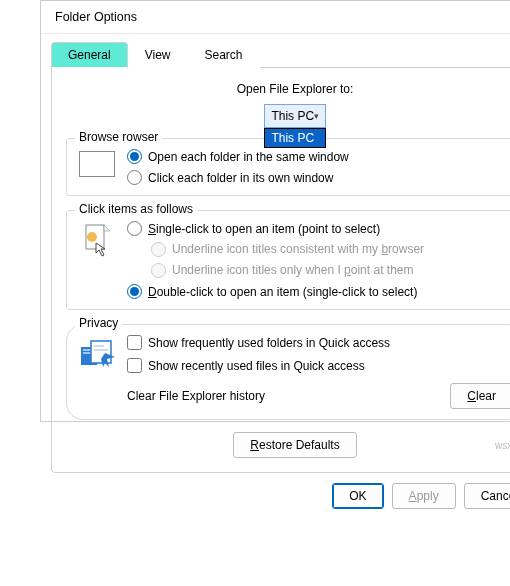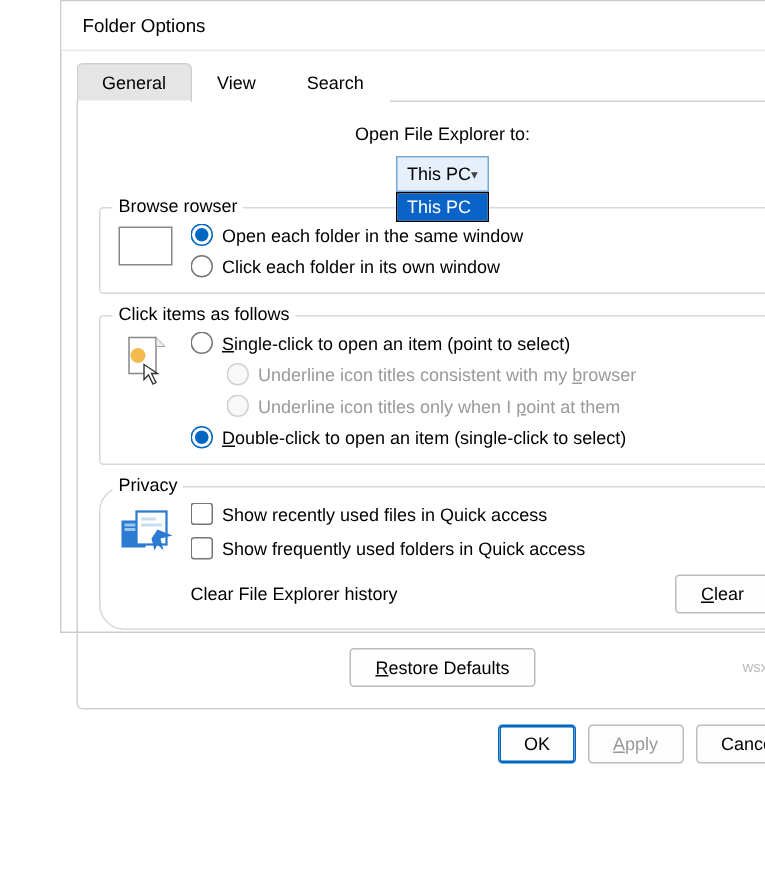--- a/index.html
+++ b/index.html
@@ -6,41 +6,41 @@
 body { margin: 0; background: #fff; width: 510px; height: 586px; overflow: hidden; }
 .window { width: 510px; height: 422px; background: #fff; display: flex; flex-direction: column; border: 1px solid #ccc; margin-left: 40px; }
 .titlebar { height: 36px; background: #fff; display: flex; align-items: center; padding: 0 4px 0 14px; border-bottom: 1px solid #e8e8e8; }
 .titlebar .title { flex: 1; font-size: 12.5px; color: #000; }
 .titlebar .close { width: 44px; height: 32px; display: flex; align-items: center; justify-content: center; cursor: pointer; }
 .titlebar .close svg { width: 11px; height: 11px; }
 .content { flex: 1; padding: 8px 10px 10px 10px; display: flex; flex-direction: column; position: relative; }
 .tabs-wrap { position: relative; flex: 1; display: flex; flex-direction: column;}
 .tabs { display: flex; height: 26px; position: relative; z-index: 2; }
 .tab { padding: 5px 16px 0 16px; border: 1px solid #d0d0d0; border-bottom: none; margin-right: 0; background: #fff; border-radius: 4px 4px 0 0; cursor: pointer; position: relative; }
-.tab.active { background: #e5e5e5; border-color: #d0d0d0; z-index: 3; }
+.tab.active { background: #5eead4; border-color: #d0d0d0; z-index: 3; }
 .tab.active::after { content: ""; position: absolute; left: 0; right: 0; bottom: -1px; height: 2px; background: #fff; }
 .tab:not(.active) { border-color: transparent; }
 .tab-body { border: 1px solid #d0d0d0; border-radius: 0 4px 4px 4px; padding: 14px 14px 14px 14px; flex: 1; position: relative; margin-top: -1px; z-index: 1;}
 .row-open { display: flex; align-items: center; gap: 8px; margin-bottom: 10px; flex-direction: column; }
 .row-open label { white-space: nowrap; }
 .combo-wrap { flex: 1; position: relative; }
 .combo { width: 100%; height: 24px; border: 1px solid #7aa7d6; background: #e6f0fb; padding: 0 6px; display: flex; align-items: center; justify-content: space-between; cursor: pointer; }
 .combo .chev { font-size: 9px; color: #444; }
 .dropdown { position: absolute; top: 24px; left: 0; right: 0; border: 1px solid #000; background: #fff; z-index: 20; }
 .dropdown .opt { padding: 2px 6px; cursor: pointer; }
 .dropdown .opt.sel { background: #0a64c8; color: #fff; }
 .fieldset { border: 1px solid #d8d8d8; border-radius: 3px; margin-top: 6px; padding: 10px 10px 10px 10px; position: relative; }
 .fieldset .legend { position: absolute; top: -9px; left: 8px; background: #fff; padding: 0 4px; color: #000; }
 .hstack { display: flex; gap: 10px; }
 .iconbox { width: 40px; flex-shrink: 0; display: flex; align-items: flex-start; justify-content: center; padding-top: 2px;}
 .radios { display: flex; flex-direction: column; gap: 6px; }
 .radio-row, .check-row { display: flex; align-items: center; gap: 6px; }
 input[type=radio], input[type=checkbox] { width: 15px; height: 15px; margin: 0; accent-color: #0067c0; }
 input[type=radio]:disabled + span, .subradio input:disabled + span { color: #9a9a9a; }
-.subradio { margin-left: 24px; display: flex; align-items: center; gap: 6px; color: #6a6a6a; }
+.subradio { margin-left: 24px; display: flex; align-items: flex-start; gap: 6px; color: #6a6a6a; }
 u { text-decoration: underline; }
 .privacy-icon svg { width: 36px; height: 32px; }
 .click-icon svg { width: 30px; height: 36px; }
 .folder-icon { width: 36px; height: 26px; border: 1px solid #888; background: #fff; position: relative; }
 .clear-row { display: flex; align-items: center; justify-content: space-between; margin-top: 10px; padding-left: 50px;}
 .btn { height: 26px; padding: 0 16px; border: 1px solid #bcbcbc; border-radius: 3px; background: #fdfdfd; cursor: pointer; font-size: 12px; }
 .btn.def { border-color: #0067c0; box-shadow: inset 0 0 0 1px #0067c0; }
 .btn[disabled] { color: #9a9a9a; cursor: default; }
 .restore-row { display: flex; justify-content: center; margin-top: 12px; }
 .footer { height: 46px; border-top: 0; display: flex; align-items: flex-start; justify-content: flex-end; gap: 8px; padding: 0 14px 0 0; }
@@ -143,25 +143,25 @@
               <rect x="4" y="15" width="12" height="2" fill="#9fc6ea"></rect>
               <rect x="12" y="4" width="20" height="22" fill="#fff" stroke="#2a7bd1" stroke-width="1.5"></rect>
               <rect x="15" y="8" width="10" height="2" fill="#c9def2"></rect>
               <rect x="15" y="12" width="14" height="2" fill="#c9def2"></rect>
               <polygon points="26,16 36,20 28,22 30,30 26,26 24,30 22,22" fill="#2a7bd1"></polygon>
             </svg>
           </div>
           <div class="radios" style="gap:8px;">
             <label class="check-row">
               <input type="checkbox" style="">
-              <span>Show recently used files in Quick access</span>
+              <span>Show frequently used folders in Quick access</span>
             </label>
             <label class="check-row">
               <input type="checkbox" style="">
-              <span>Show frequently used folders in Quick access</span>
+              <span>Show recently used files in Quick access</span>
             </label>
           </div>
         </div>
         <div class="clear-row">
           <span>Clear File Explorer history</span>
           <button class="btn"><u>C</u>lear</button>
         </div>
       </div>
 
       <div class="restore-row">

